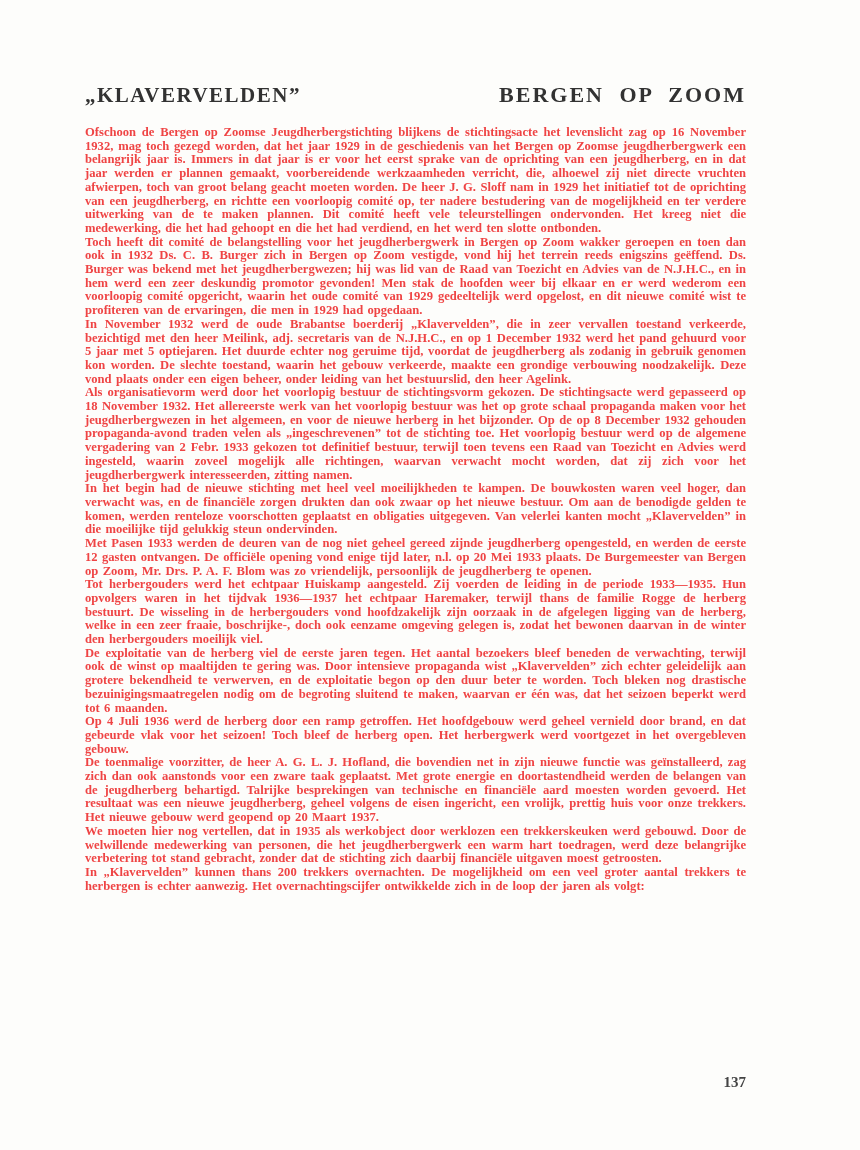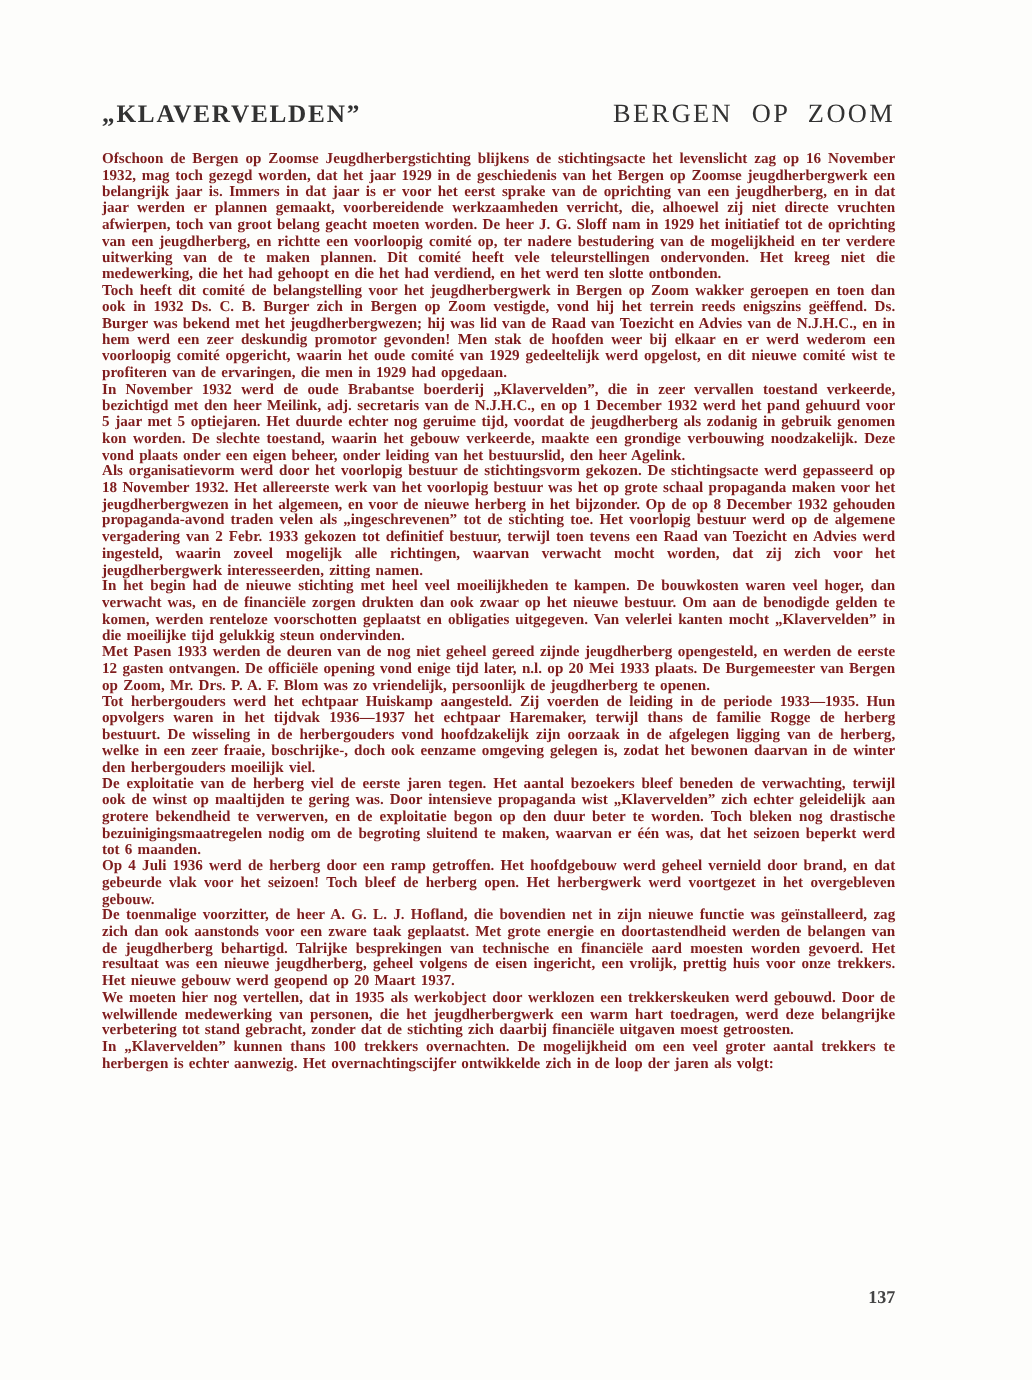--- a/index.html
+++ b/index.html
@@ -34,34 +34,34 @@
   }
   .title-left {
     font-size: 21px;
     font-weight: bold;
     letter-spacing: 1.5px;
     color: #323232;
     white-space: nowrap;
   }
   .title-right {
     font-size: 22px;
-    font-weight: normal;
+    font-weight: bold;
     letter-spacing: 2px;
     word-spacing: 8px;
     color: #323232;
     white-space: nowrap;
   }
   article p {
     margin: 0;
     padding: 0;
     text-align: justify;
     font-size: 12.6px;
     line-height: 13.7px;
     font-weight: bold;
-    color: #7f1d1d;
+    color: #ef4444;
     word-spacing: 1.2px;
   }
   .page-number {
     position: absolute;
     left: 85px;
     top: 1062px;
     width: 661px;
     text-align: right;
     font-size: 15px;
     font-weight: bold;
@@ -83,17 +83,17 @@
       <p>Toch heeft dit comité de belangstelling voor het jeugdherbergwerk in Bergen op Zoom wakker geroepen en toen dan ook in 1932 Ds. C. B. Burger zich in Bergen op Zoom vestigde, vond hij het terrein reeds enigszins geëffend.  Ds. Burger was bekend met het jeugdherbergwezen; hij was lid van de Raad van Toezicht en Advies van de N.J.H.C., en in hem werd een zeer deskundig promotor gevonden! Men stak de hoofden weer bij elkaar en er werd wederom een voorloopig comité opgericht, waarin het oude comité van 1929 gedeeltelijk werd opgelost, en dit nieuwe comité wist te profiteren van de ervaringen, die men in 1929 had opgedaan.</p>
       <p>In November 1932 werd de oude Brabantse boerderij „Klavervelden”, die in zeer vervallen toestand verkeerde, bezichtigd met den heer Meilink, adj. secretaris van de N.J.H.C., en op 1 December 1932 werd het pand gehuurd voor 5 jaar met 5 optiejaren. Het duurde echter nog geruime tijd, voordat de jeugdherberg als zodanig in gebruik genomen kon worden. De slechte toestand, waarin het gebouw verkeerde, maakte een grondige verbouwing noodzakelijk. Deze vond plaats onder een eigen beheer, onder leiding van het bestuurslid, den heer Agelink.</p>
       <p>Als organisatievorm werd door het voorlopig bestuur de stichtingsvorm gekozen. De stichtingsacte werd gepasseerd op 18 November 1932. Het allereerste werk van het voorlopig bestuur was het op grote schaal propaganda maken voor het jeugdherbergwezen in het algemeen, en voor de nieuwe herberg in het bijzonder. Op de op 8 December 1932 gehouden propaganda-avond traden velen als „ingeschrevenen” tot de stichting toe. Het voorlopig bestuur werd op de algemene vergadering van 2 Febr. 1933 gekozen tot definitief bestuur, terwijl toen tevens een Raad van Toezicht en Advies werd ingesteld, waarin zoveel mogelijk alle richtingen, waarvan verwacht mocht worden, dat zij zich voor het jeugdherbergwerk interesseerden, zitting namen.</p>
       <p>In het begin had de nieuwe stichting met heel veel moeilijkheden te kampen.  De bouwkosten waren veel hoger, dan verwacht was, en de financiële zorgen drukten dan ook zwaar op het nieuwe bestuur. Om aan de benodigde gelden te komen, werden renteloze voorschotten geplaatst en obligaties uitgegeven. Van velerlei kanten mocht „Klavervelden” in die moeilijke tijd gelukkig steun ondervinden.</p>
       <p>Met Pasen 1933 werden de deuren van de nog niet geheel gereed zijnde jeugdherberg opengesteld, en werden de eerste 12 gasten ontvangen. De officiële opening vond enige tijd later, n.l. op 20 Mei 1933 plaats. De Burgemeester van Bergen op Zoom, Mr. Drs. P. A. F. Blom was zo vriendelijk, persoonlijk de jeugdherberg te openen.</p>
       <p>Tot herbergouders werd het echtpaar Huiskamp aangesteld. Zij voerden de leiding in de periode 1933—1935. Hun opvolgers waren in het tijdvak 1936—1937 het echtpaar Haremaker, terwijl thans de familie Rogge de herberg bestuurt. De wisseling in de herbergouders vond hoofdzakelijk zijn oorzaak in de afgelegen ligging van de herberg, welke in een zeer fraaie, boschrijke-, doch ook eenzame omgeving gelegen is, zodat het bewonen daarvan in de winter den herbergouders moeilijk viel.</p>
       <p>De exploitatie van de herberg viel de eerste jaren tegen. Het aantal bezoekers bleef beneden de verwachting, terwijl ook de winst op maaltijden te gering was. Door intensieve propaganda wist „Klavervelden” zich echter geleidelijk aan grotere bekendheid te verwerven, en de exploitatie begon op den duur beter te worden. Toch bleken nog drastische bezuinigingsmaatregelen nodig om de begroting sluitend te maken, waarvan er één was, dat het seizoen beperkt werd tot 6 maanden.</p>
       <p>Op 4 Juli 1936 werd de herberg door een ramp getroffen. Het hoofdgebouw werd geheel vernield door brand, en dat gebeurde vlak voor het seizoen! Toch bleef de herberg open. Het herbergwerk werd voortgezet in het overgebleven gebouw.</p>
       <p>De toenmalige voorzitter, de heer A. G. L. J. Hofland, die bovendien net in zijn nieuwe functie was geïnstalleerd, zag zich dan ook aanstonds voor een zware taak geplaatst. Met grote energie en doortastendheid werden de belangen van de jeugdherberg behartigd. Talrijke besprekingen van technische en financiële aard moesten worden gevoerd. Het resultaat was een nieuwe jeugdherberg, geheel volgens de eisen ingericht, een vrolijk, prettig huis voor onze trekkers. Het nieuwe gebouw werd geopend op 20 Maart 1937.</p>
       <p>We moeten hier nog vertellen, dat in 1935 als werkobject door werklozen een trekkerskeuken werd gebouwd. Door de welwillende medewerking van personen, die het jeugdherbergwerk een warm hart toedragen, werd deze belangrijke verbetering tot stand gebracht, zonder dat de stichting zich daarbij financiële uitgaven moest getroosten.</p>
-      <p>In „Klavervelden” kunnen thans 100 trekkers overnachten. De mogelijkheid om een veel groter aantal trekkers te herbergen is echter aanwezig. Het overnachtingscijfer ontwikkelde zich in de loop der jaren als volgt:</p>
+      <p>In „Klavervelden” kunnen thans 200 trekkers overnachten. De mogelijkheid om een veel groter aantal trekkers te herbergen is echter aanwezig. Het overnachtingscijfer ontwikkelde zich in de loop der jaren als volgt:</p>
     </article>
   </div>
   <div class="page-number">137</div>
 </div>
 
 </body></html>

